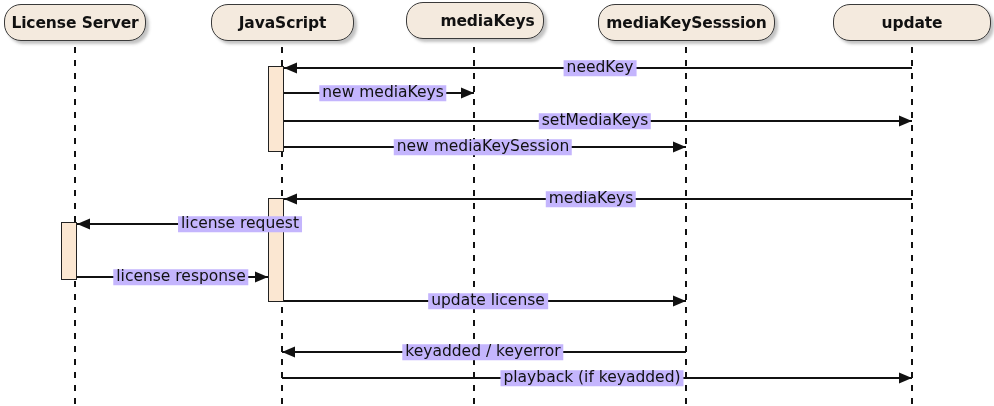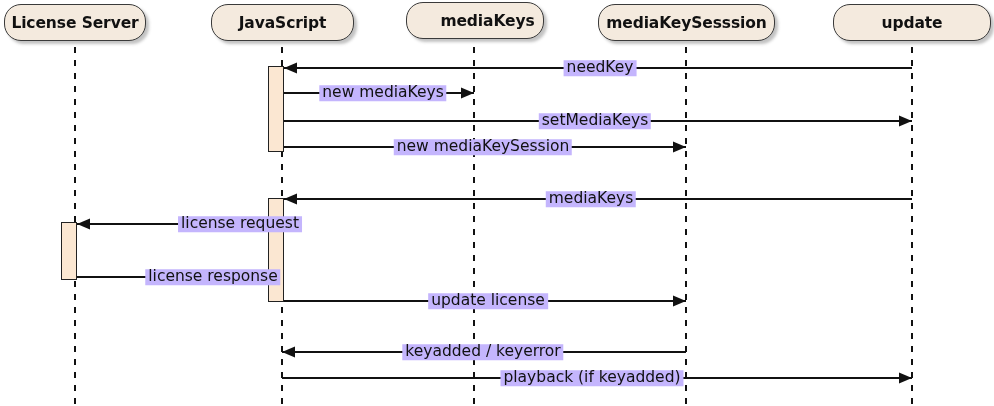--- a/index.html
+++ b/index.html
@@ -134,18 +134,18 @@
       <div class="activation" style="left: 268px; top: 198px; width: 16px; height: 104px;"></div>
       <div class="activation" style="left: 61px; top: 222px; width: 16px; height: 58px;"></div>
     </div>
   <div id="labels-group">
       <div class="msg-label" style="left: 600px; top: 68px;">needKey</div>
       <div class="msg-label" style="left: 383px; top: 93px;">new mediaKeys</div>
       <div class="msg-label" style="left: 595px; top: 121px;">setMediaKeys</div>
       <div class="msg-label" style="left: 483px; top: 147px;">new mediaKeySession</div>
       <div class="msg-label" style="left: 591px; top: 199px;">mediaKeys</div>
       <div class="msg-label" style="left: 192px; top: 224px; margin-left: 48px;">license request</div>
-      <div class="msg-label" style="left: 181px; top: 277px; margin-left: 32px;">license response</div>
+      <div class="msg-label" style="left: 181px; top: 277px;">license response</div>
       <div class="msg-label" style="left: 488px; top: 301px;">update license</div>
       <div class="msg-label" style="left: 483px; top: 352px;">keyadded / keyerror</div>
       <div class="msg-label" style="left: 592px; top: 378px;">playback (if keyadded)</div>
     </div>
 </div>
 
 </body></html>

